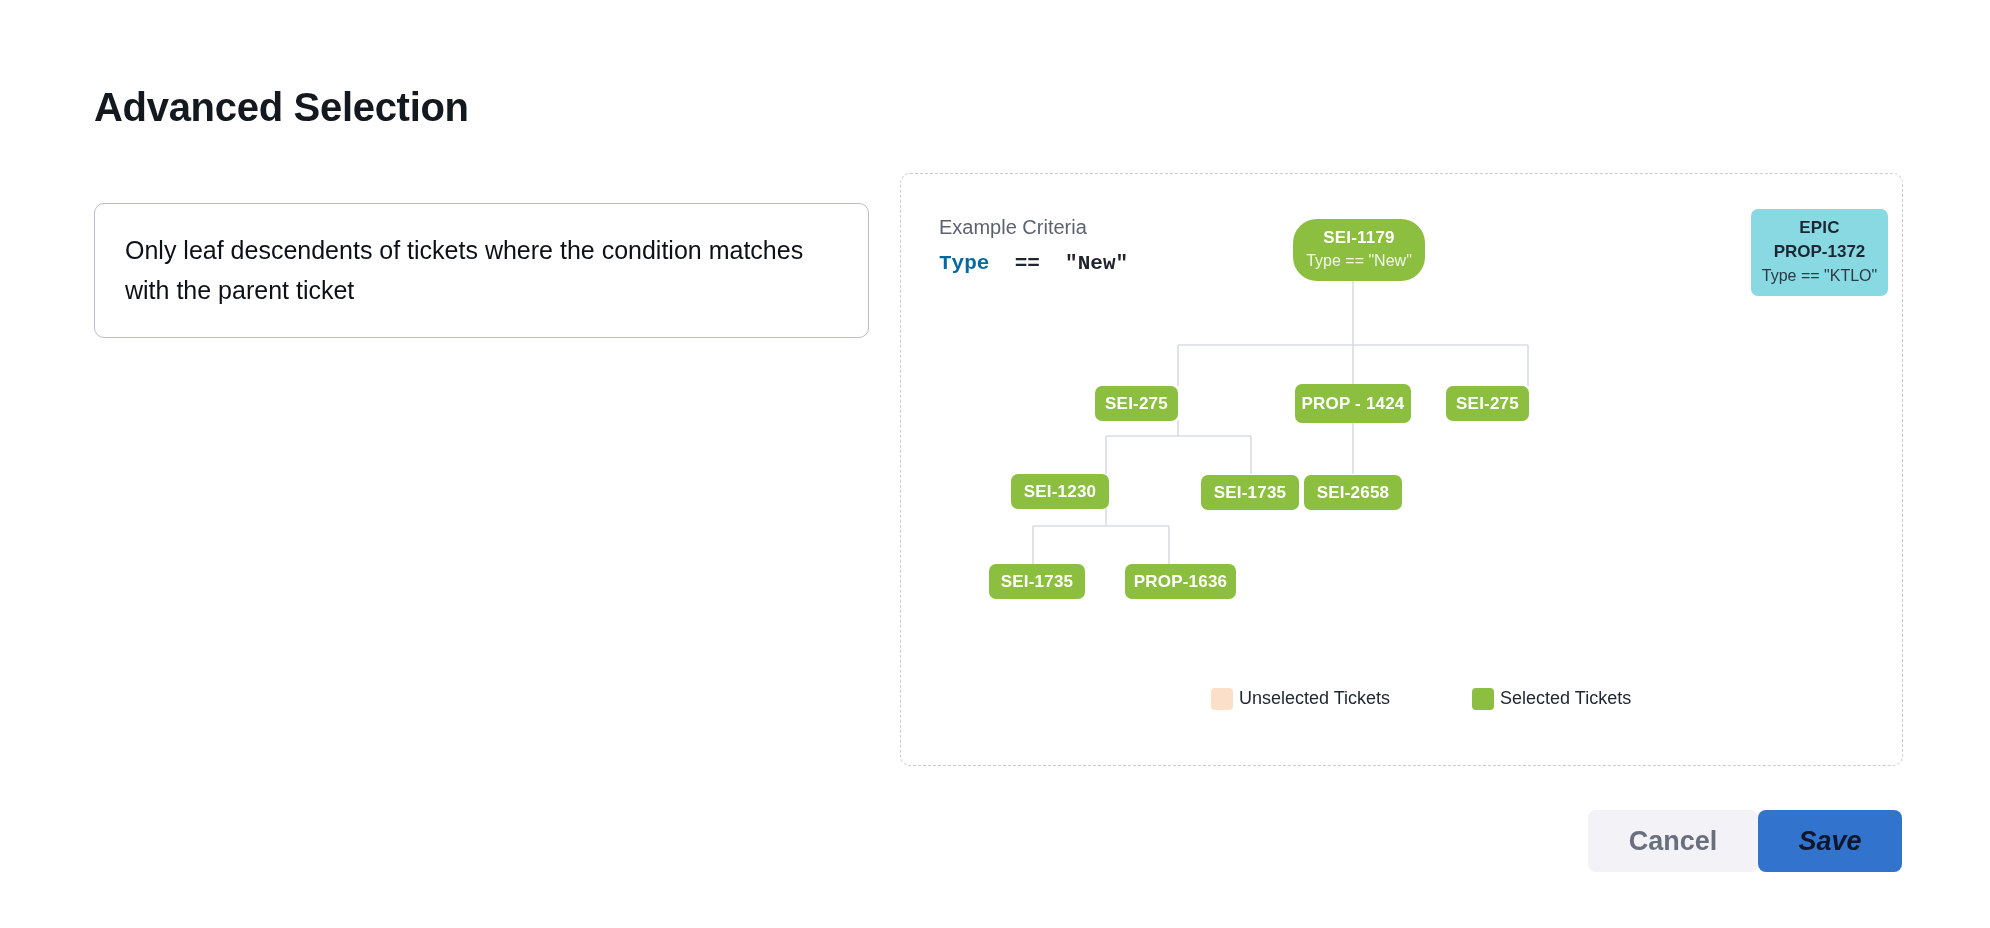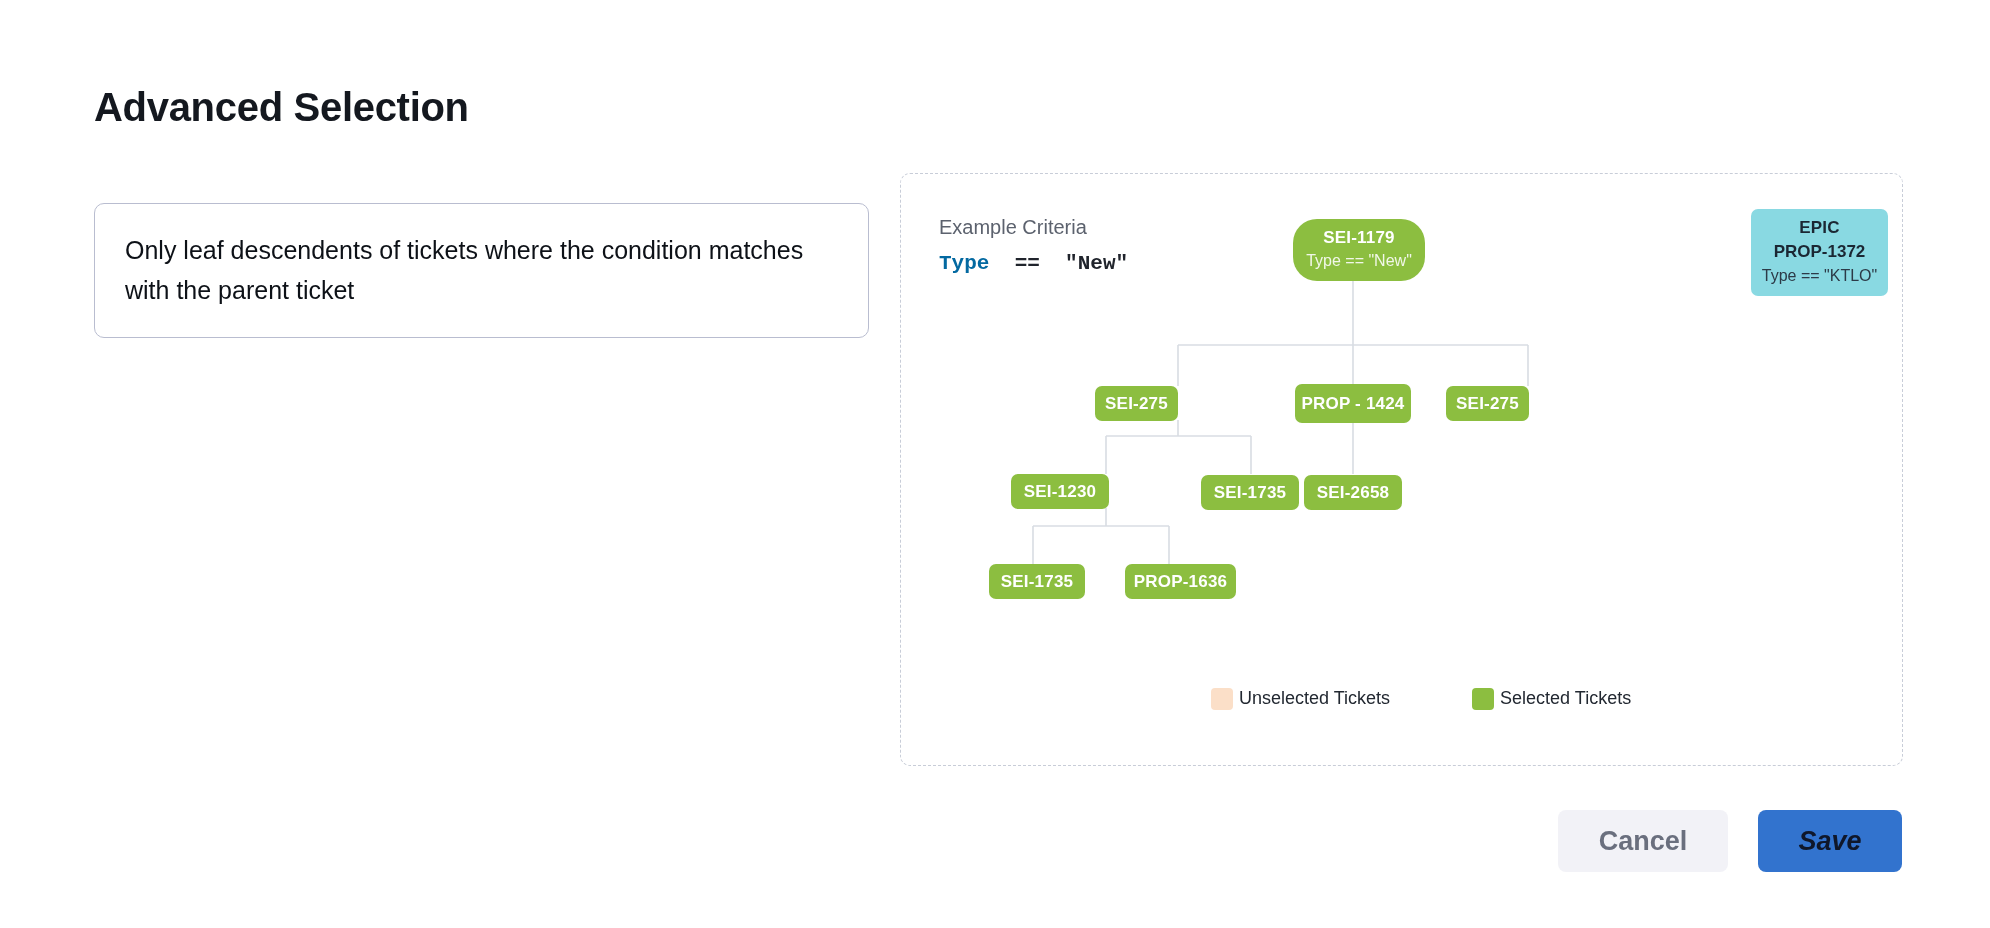--- a/index.html
+++ b/index.html
@@ -125,21 +125,20 @@
   .legend-item { display: flex; align-items: flex-start; gap: 6px; }
   .legend-swatch { width: 22px; height: 22px; border-radius: 4px; }
   .legend-label { font-size: 18px; color: #222831; font-weight: 500; }
 
   
   .footer {
     position: absolute;
     right: 88px; bottom: 56px;
     display: flex;
     align-items: flex-start;
-    gap: 30px;
   }
   .btn {
     border: none;
     border-radius: 8px;
     font-size: 27px;
     font-weight: bold;
     cursor: pointer;
     font-family: "Liberation Sans", sans-serif;
   }
   .btn-cancel {

